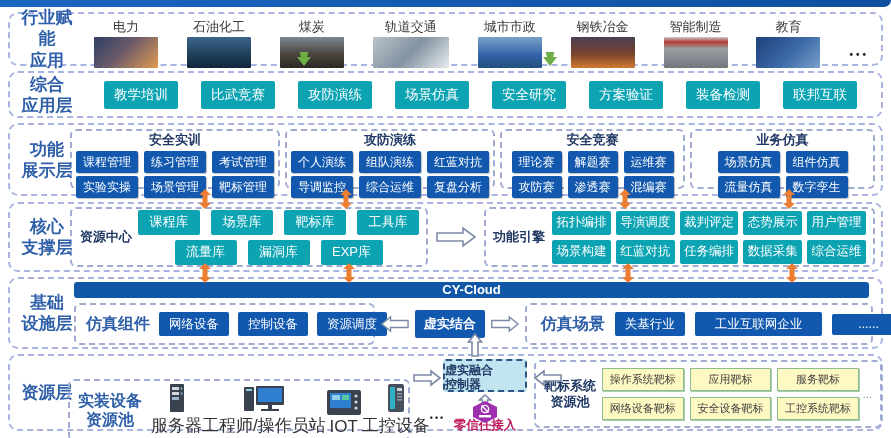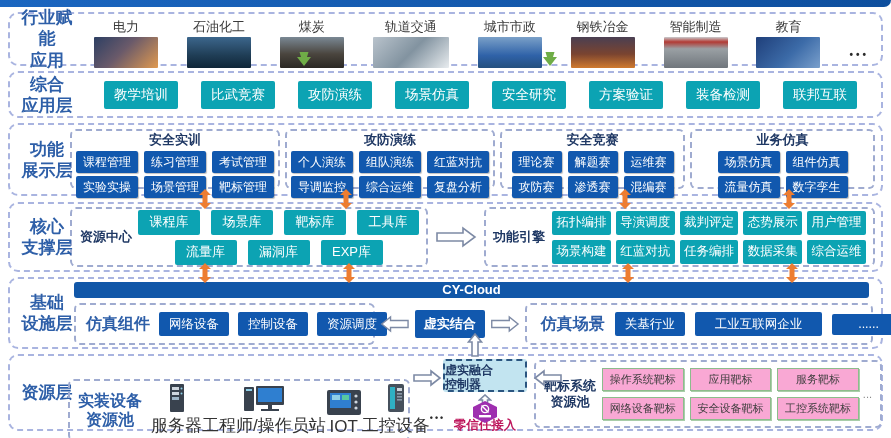--- a/index.html
+++ b/index.html
@@ -39,21 +39,21 @@
 
   
   .chip { display: inline-block; text-align: center; white-space: nowrap; color: #fff; border-radius: 2px; }
   .teal  { background: #0ca3b3; }
   .blue  { background: #1158ae; }
   .chip-lg { font-size: 13.5px; padding: 5px 0; width: 74px; }
   .chip-md { font-size: 12px; padding: 2.5px 7px; box-shadow: 1px 1px 1px rgba(0,0,0,.25); }
   .chip-lib { font-size: 13px; padding: 3.5px 0; width: 62px; }
   .chip-eng { font-size: 12.5px; padding: 3.5px 2px; }
   .chip-inf { font-size: 12.5px; padding: 3.5px 10px; }
-  .green-chip { background: #f9a8d4; border: 1px solid #8cbc8c; color: #3d3d3d;
+  .green-chip { background: #fef9c3; border: 1px solid #8cbc8c; color: #3d3d3d;
                 font-size: 11px; padding: 3px 1px; text-align: center; white-space: nowrap;
                 box-shadow: 1px 1px 0 #a9cda9; }
 
   
   .l2-content { height: 100%; margin: 0 24px 0 94px; display: flex; justify-content: space-between; align-items: center; }
 
   
   .l3-content { height: 100%; margin: 0 6px 0 60px; display: flex; gap: 5px; padding: 4px 0 5px; }
   .group { flex: 1; border: 2px dashed #9fabd0; border-radius: 6px; padding: 1px 4px 3px;
            display: flex; flex-direction: column; align-items: center; }

